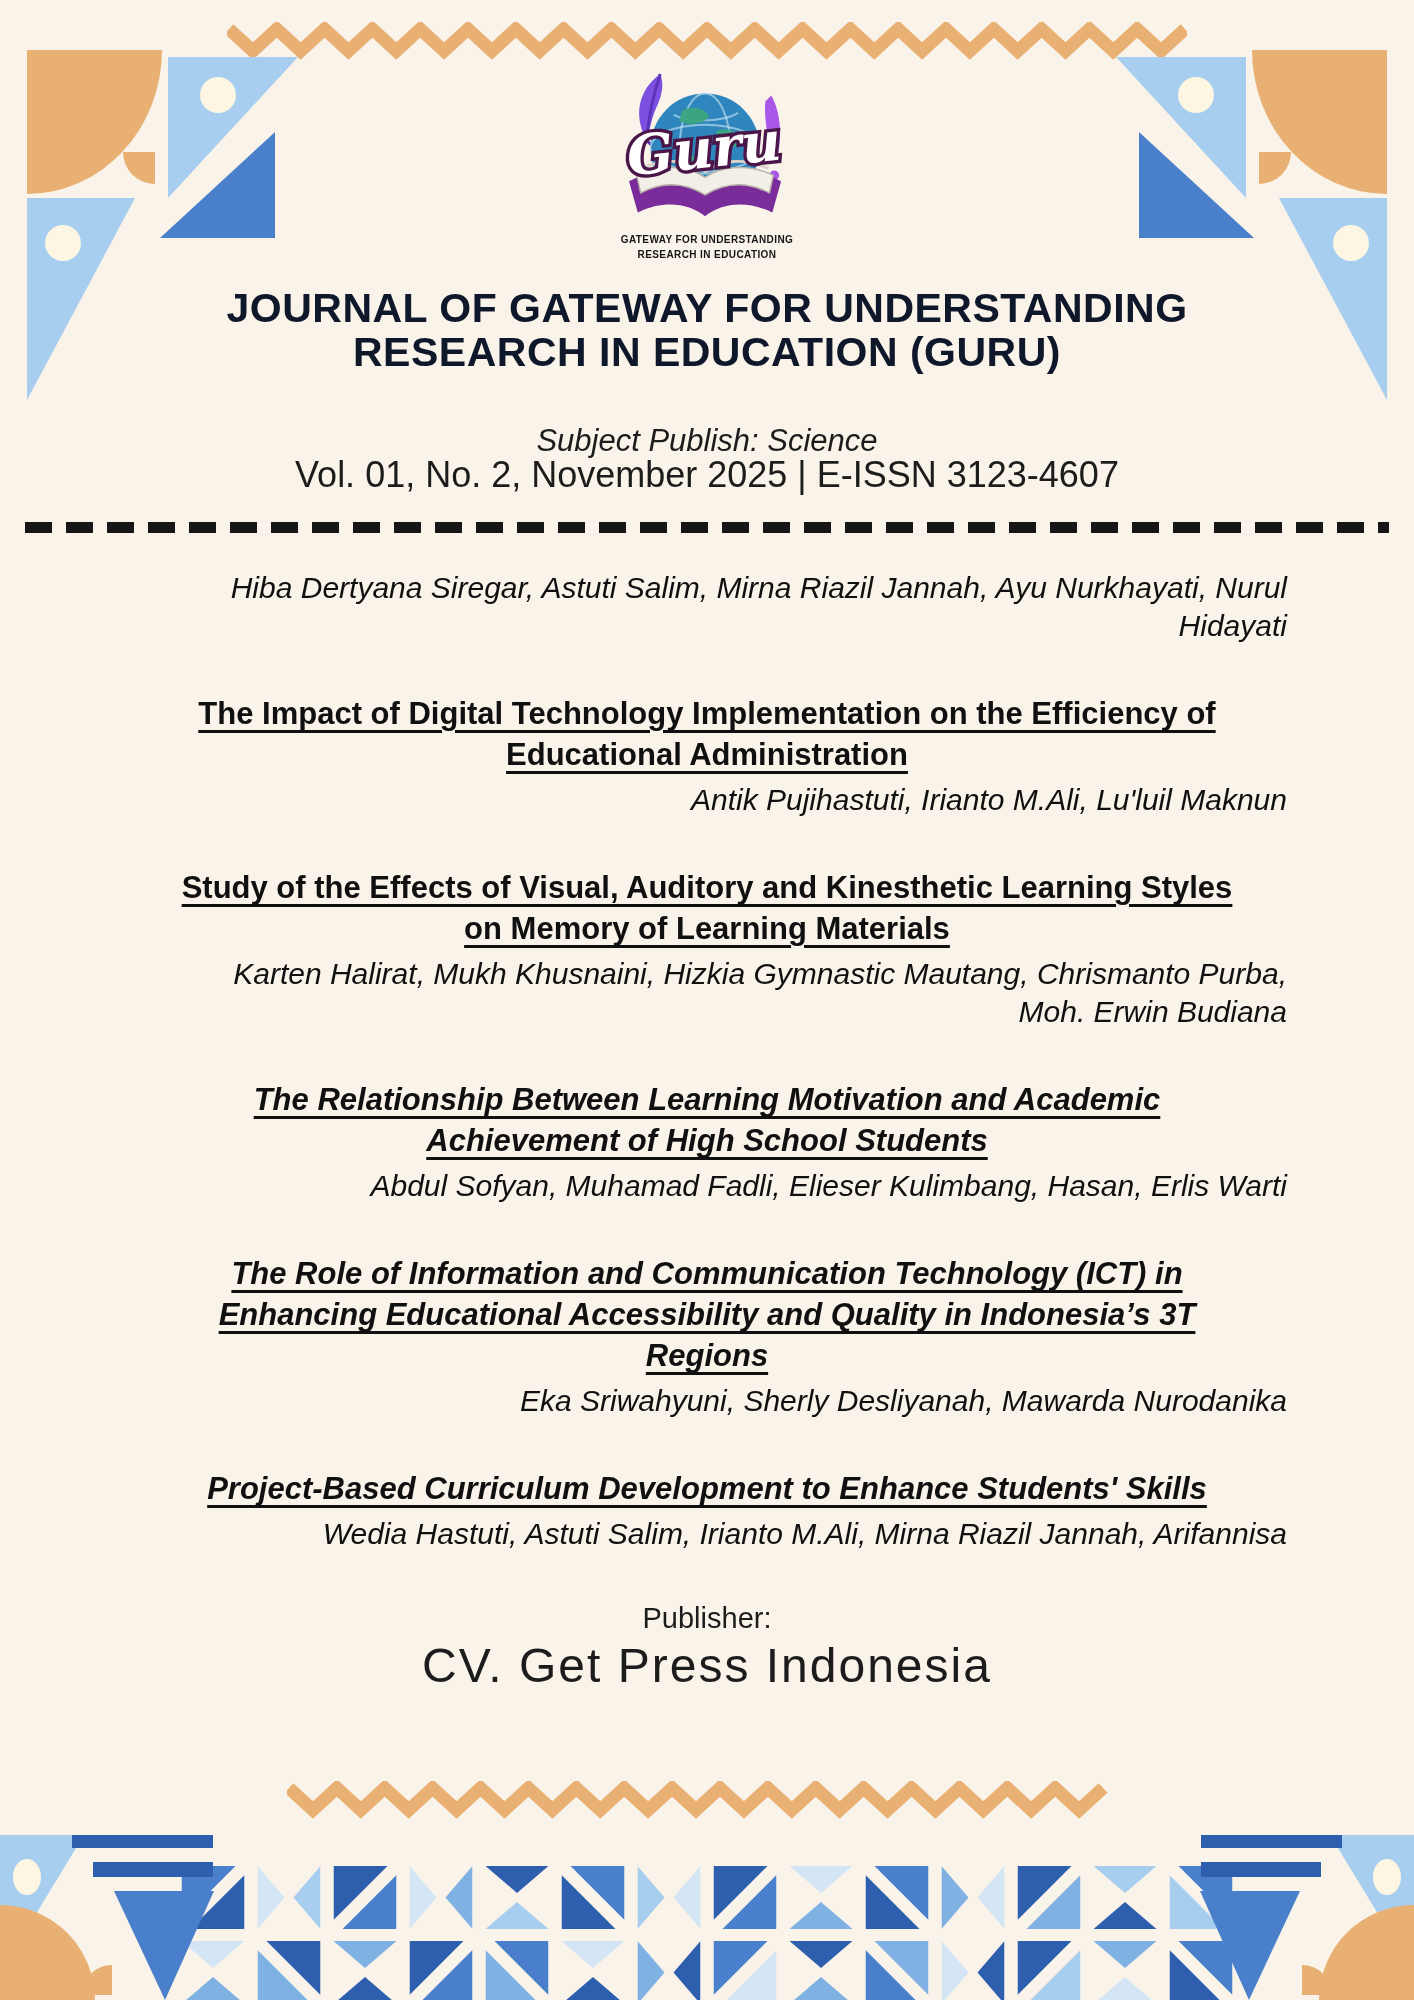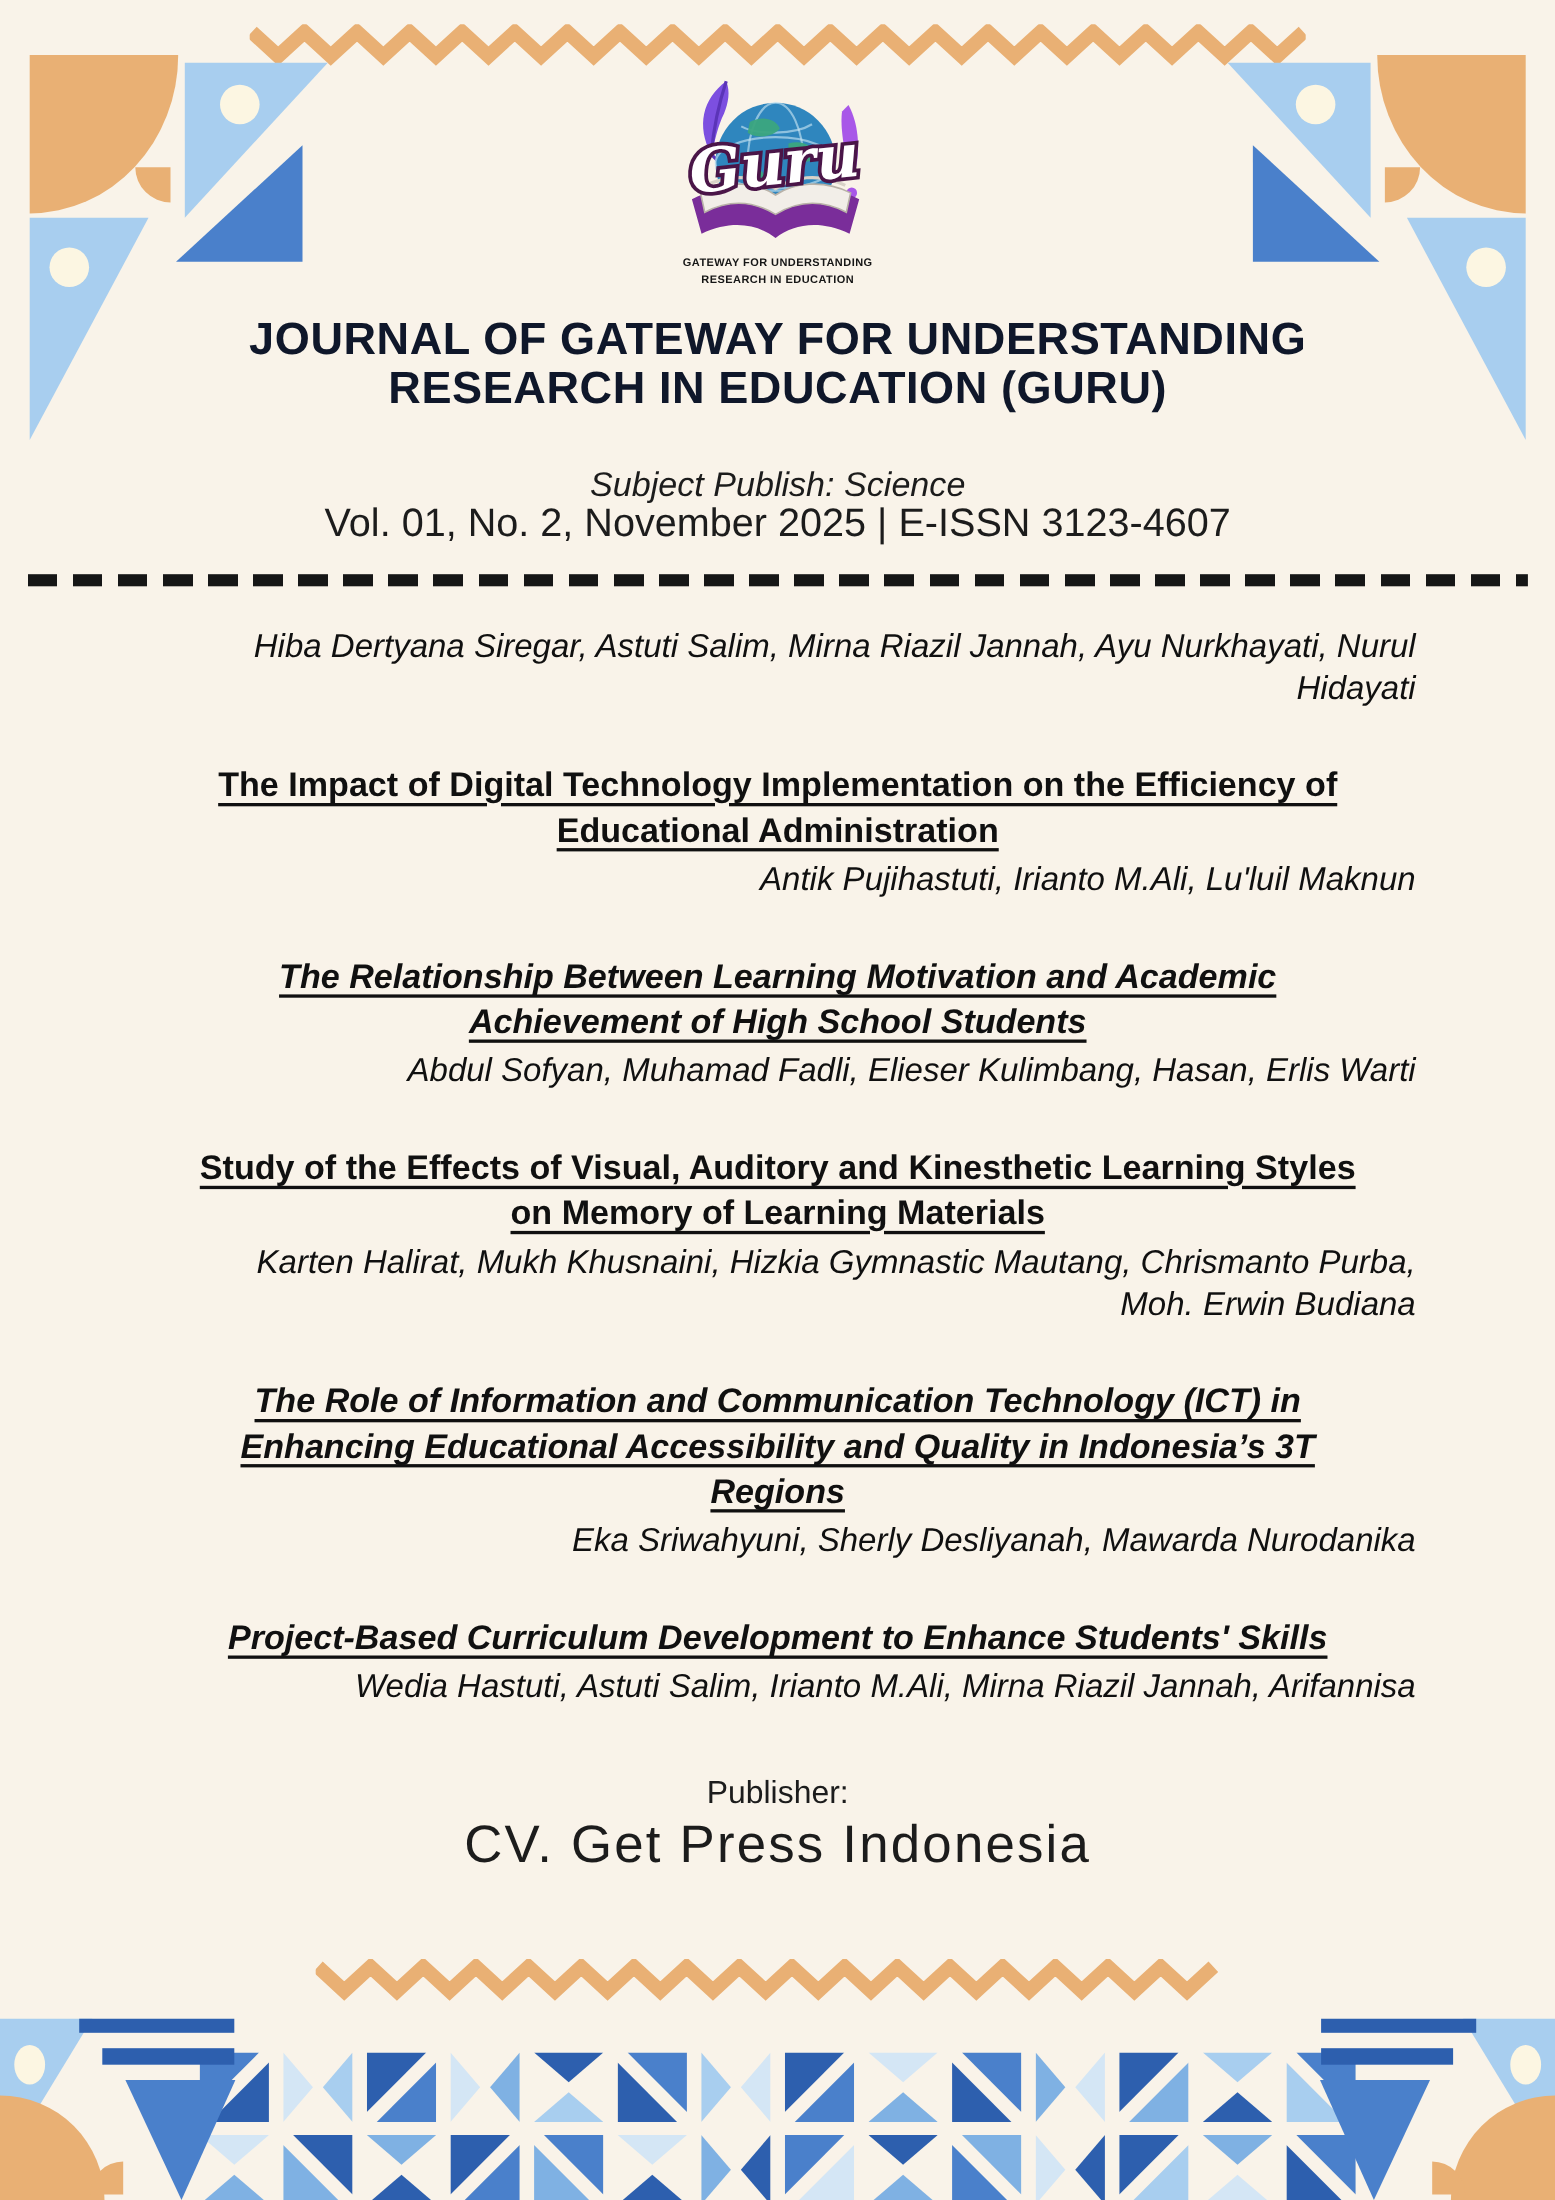--- a/index.html
+++ b/index.html
@@ -37,21 +37,21 @@
            background:repeating-linear-gradient(90deg,#161616 0 27px,transparent 27px 41px);}
   .articles{margin:30px auto 0 auto; width:1160px;
             display:flex; flex-direction:column; gap:48px;}
   .article-title{font-size:31px; font-weight:bold; line-height:41px;
                  color:#101010; white-space:pre-line;
                  text-decoration:underline; text-decoration-thickness:2.5px;
                  text-underline-offset:6px;}
   .italic .article-title{font-style:italic;}
   .article-authors{margin-top:6px; font-size:30px; line-height:38px;
                    font-style:italic; color:#101010; white-space:pre-line;text-align:right;}
-  .publisher{margin-top:60px;}
+  .publisher{margin-top:48px;}
   .publisher-label{font-size:29px; line-height:34px; color:#1c1c1c;}
   .publisher-name{margin-top:8px; font-size:48px; line-height:46px;
                   letter-spacing:2px; color:#1c1c1c;}
 </style>
 </head>
 <body>
 
 <div class="page">
 
   <svg class="zigzag zigzag-top" viewBox="0 0 964 40">
@@ -119,30 +119,30 @@
     <div class="articles">
       <div class="article">
         <div class="article-authors">Hiba Dertyana Siregar, Astuti Salim, Mirna Riazil Jannah, Ayu Nurkhayati, Nurul
 Hidayati</div>
       </div>
       <div class="article">
         <div class="article-title">The Impact of Digital Technology Implementation on the Efficiency of
 Educational Administration</div>
         <div class="article-authors">Antik Pujihastuti, Irianto M.Ali, Lu'luil Maknun</div>
       </div>
-      <div class="article italic">
-        <div class="article-title">The Relationship Between Learning Motivation and Academic
-Achievement of High School Students</div>
-        <div class="article-authors">Abdul Sofyan, Muhamad Fadli, Elieser Kulimbang, Hasan, Erlis Warti</div>
-      </div>
       <div class="article">
         <div class="article-title">Study of the Effects of Visual, Auditory and Kinesthetic Learning Styles
 on Memory of Learning Materials</div>
         <div class="article-authors">Karten Halirat, Mukh Khusnaini, Hizkia Gymnastic Mautang, Chrismanto Purba,
 Moh. Erwin Budiana</div>
+      </div>
+      <div class="article italic">
+        <div class="article-title">The Relationship Between Learning Motivation and Academic
+Achievement of High School Students</div>
+        <div class="article-authors">Abdul Sofyan, Muhamad Fadli, Elieser Kulimbang, Hasan, Erlis Warti</div>
       </div>
       <div class="article italic">
         <div class="article-title">The Role of Information and Communication Technology (ICT) in
 Enhancing Educational Accessibility and Quality in Indonesia’s 3T
 Regions</div>
         <div class="article-authors">Eka Sriwahyuni, Sherly Desliyanah, Mawarda Nurodanika</div>
       </div>
       <div class="article italic">
         <div class="article-title">Project-Based Curriculum Development to Enhance Students' Skills</div>
         <div class="article-authors">Wedia Hastuti, Astuti Salim, Irianto M.Ali, Mirna Riazil Jannah, Arifannisa</div>

